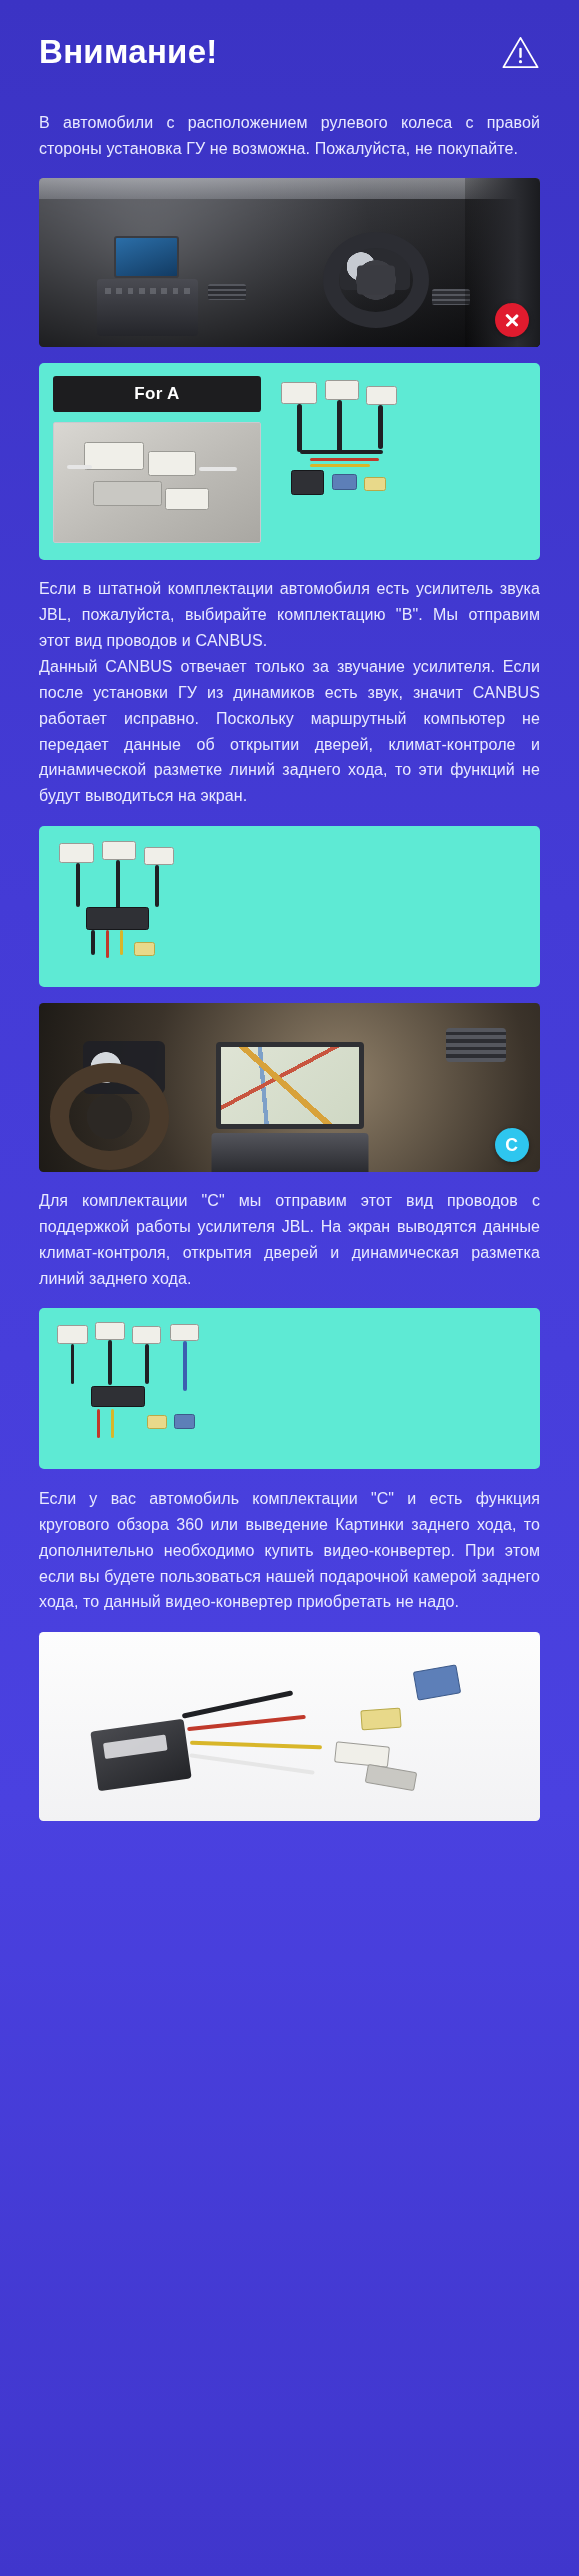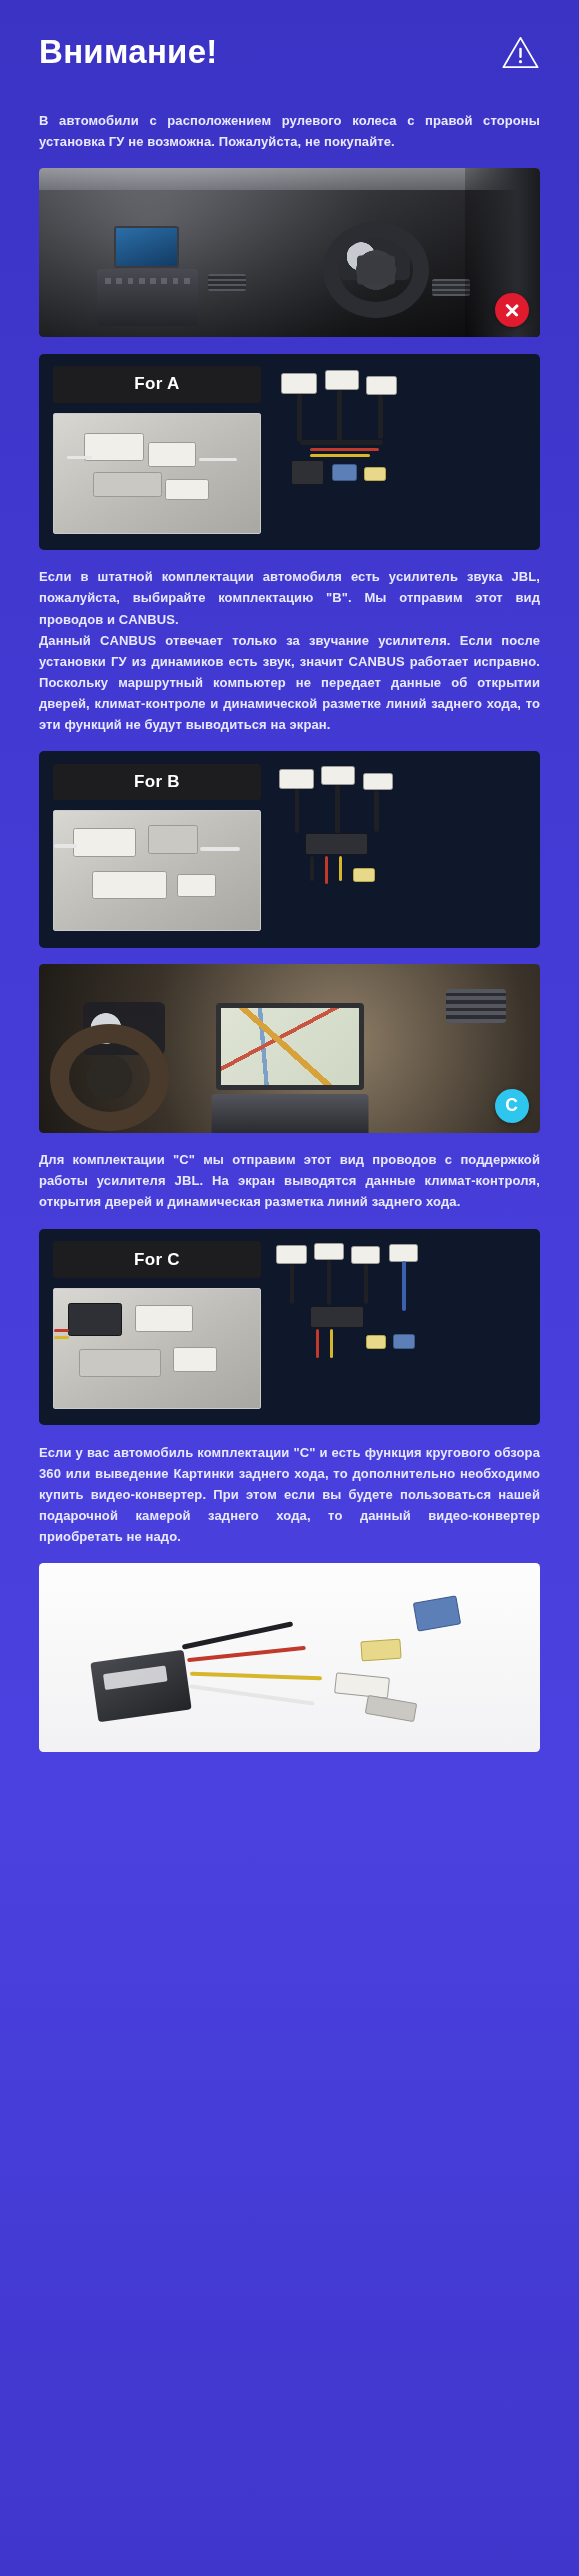--- a/index.html
+++ b/index.html
@@ -35,26 +35,25 @@
   }
   .warn-icon {
     width: 39px;
     height: 39px;
     flex: 0 0 39px;
   }
 
   
   .para {
     color: #e8e9ff;
-    font-size: 13px;
+    font-size: 16px;
     line-height: 1.62;
     text-align: justify;
     margin: 16.4px 0 16.4px 0;
     letter-spacing: 0.1px;
-    font-weight: bold;
   }
 
   
   .media {
     position: relative;
     width: 100%;
     border-radius: 4.4px;
     overflow: hidden;
     margin: 11.3px 0 16.4px 0;
   }
@@ -139,21 +138,21 @@
     right: 11.3px; bottom: 10px;
     width: 34px; height: 34px; border-radius: 50%;
     background: #2ec6ef;
     display: flex; align-items: center; justify-content: center;
     color: #fff; font-size: 17.6px; font-weight: bold;
     box-shadow: 0 1.3px 5px rgba(0,0,0,.35);
   }
 
   
   .wire-card {
-    background: #0f172a;
+    background: #5eead4;
     border-radius: 5px;
     padding: 12.6px 14px 16.4px 14px;
     margin: 11.3px 0 16.4px 0;
     display: flex;
     gap: 11.3px;
   }
   .wire-left { width: 208px; flex: 0 0 208px; }
   .wire-tag {
     background: #1d1d1f;
     border-radius: 3.1px;
@@ -321,31 +320,20 @@
       <div class="conn dark" style="left:19px; top:94px; width:33px; height:25px;"></div>
       <div class="conn blue" style="left:60px; top:98px; width:25px; height:16.4px;"></div>
       <div class="conn yellowc" style="left:92px; top:101px; width:21.4px; height:14px;"></div>
     </div>
   </div>
 
   <p class="para" style="white-space:pre-line">Если в штатной комплектации автомобиля есть усилитель звука JBL, пожалуйста, выбирайте комплектацию "B". Мы отправим этот вид проводов и CANBUS.
 Данный CANBUS отвечает только за звучание усилителя. Если после установки ГУ из динамиков есть звук, значит CANBUS работает исправно. Поскольку маршрутный компьютер не передает данные об открытии дверей, климат-контроле и динамической разметке линий заднего хода, то эти функций не будут выводиться на экран.</p>
 
   <div class="wire-card">
-    <div class="wire-left">
-      <div class="wire-tag">For B</div>
-      <div class="wire-thumb">
-        <div class="conn" style="left:19px; top:16.4px; width:63px; height:29px;"></div>
-        <div class="conn grey" style="left:94px; top:14px; width:50px; height:29px;"></div>
-        <div class="conn" style="left:38px; top:60px; width:75px; height:28px;"></div>
-        <div class="conn" style="left:123px; top:63px; width:39px; height:22.6px;"></div>
-        <div class="cable white" style="left:0px; top:33px; width:22.6px; height:3.8px;"></div>
-        <div class="cable white" style="left:146px; top:36px; width:40px; height:3.8px;"></div>
-      </div>
-    </div>
     <div class="wire-right">
       <div class="conn" style="left:6.3px; top:5px; width:35px; height:20px;"></div>
       <div class="conn" style="left:49px; top:2.5px; width:34px; height:19px;"></div>
       <div class="conn" style="left:91px; top:8.8px; width:30px; height:17.6px;"></div>
       <div class="cable" style="left:22.6px; top:25px; width:4.4px; height:44px;"></div>
       <div class="cable" style="left:63px; top:21.4px; width:4.4px; height:49px;"></div>
       <div class="cable" style="left:102px; top:26.4px; width:4.4px; height:42px;"></div>
       <div class="conn dark" style="left:33px; top:69px; width:63px; height:22.6px; border-radius:2.5px;"></div>
       <div class="cable" style="left:38px; top:92px; width:3.8px; height:25px;"></div>
       <div class="cable red" style="left:53px; top:92px; width:3.1px; height:28px;"></div>
@@ -360,31 +348,20 @@
     <div class="wheel2"></div>
     <div class="vents2"></div>
     <div class="navscreen"></div>
     <div class="lowerconsole"></div>
     <div class="badge-c">C</div>
   </div>
 
   <p class="para">Для комплектации "C" мы отправим этот вид проводов с поддержкой работы усилителя JBL. На экран выводятся данные климат-контроля, открытия дверей и динамическая разметка линий заднего хода.</p>
 
   <div class="wire-card">
-    <div class="wire-left">
-      <div class="wire-tag">For C</div>
-      <div class="wire-thumb">
-        <div class="conn dark" style="left:14px; top:14px; width:54px; height:33px;"></div>
-        <div class="conn" style="left:81px; top:16.4px; width:58px; height:26.4px;"></div>
-        <div class="conn grey" style="left:25px; top:60px; width:82px; height:28px;"></div>
-        <div class="conn" style="left:119px; top:58px; width:44px; height:25px;"></div>
-        <div class="cable red" style="left:0px; top:40px; width:15px; height:3.1px;"></div>
-        <div class="cable yellow" style="left:0px; top:47px; width:15px; height:3.1px;"></div>
-      </div>
-    </div>
     <div class="wire-right">
       <div class="conn" style="left:3.8px; top:3.8px; width:31px; height:19px;"></div>
       <div class="conn" style="left:42px; top:1.3px; width:30px; height:17.6px;"></div>
       <div class="conn" style="left:79px; top:5px; width:29px; height:17.6px;"></div>
       <div class="conn" style="left:117px; top:2.5px; width:29px; height:17.6px;"></div>
       <div class="cable" style="left:17.6px; top:22.6px; width:3.8px; height:40px;"></div>
       <div class="cable" style="left:55px; top:19px; width:3.8px; height:45px;"></div>
       <div class="cable" style="left:92px; top:22.6px; width:3.8px; height:40px;"></div>
       <div class="cable blue" style="left:130px; top:20px; width:3.8px; height:50px;"></div>
       <div class="conn dark" style="left:38px; top:65px; width:54px; height:21.4px;"></div>

